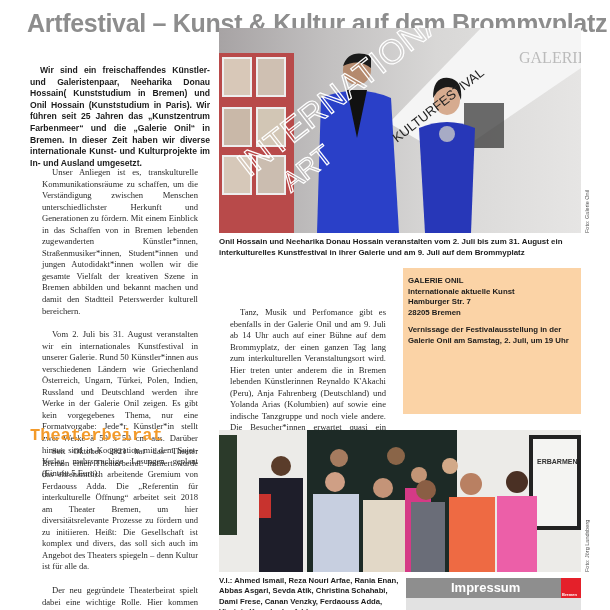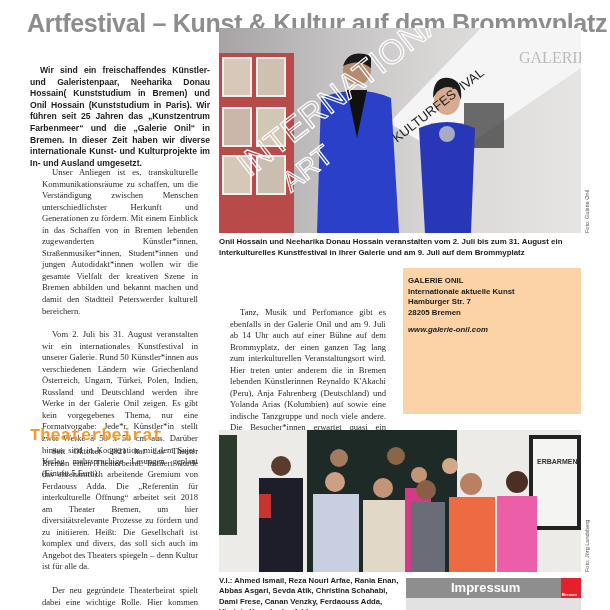--- a/index.html
+++ b/index.html
@@ -76,21 +76,21 @@
   <p class="para">Tanz, Musik und Perfomance gibt es ebenfalls in der Galerie Onil und am 9. Juli ab 14 Uhr auch auf einer Bühne auf dem Brommyplatz, der einen ganzen Tag lang zum interkulturellen Veranstaltungsort wird. Hier treten unter anderem die in Bremen lebenden Künstlerinnen Reynaldo K'Akachi (Peru), Anja Fahrenberg (Deutschland) und Yolanda Arias (Kolumbien) auf sowie eine indische Tanzgruppe und noch viele andere. Die Besucher*innen erwartet quasi ein Garten skuriler Kunstblüten, in dem sich noch verborgene Talente entdecken lassen.</p>
 </div>
 
 <div class="abs infobox">
   <p>
     <span>GALERIE ONIL</span><br>
     <span>Internationale aktuelle Kunst</span><br>
     <span>Hamburger Str. 7</span><br>
     <span>28205 Bremen</span>
   </p>
-  <p class="url">www.galerie-onil.com</p>
+  <p>Vernissage der Festivalausstellung in der Galerie Onil am Samstag, 2. Juli, um 19 Uhr</p>
 </div>
 
 <h2 class="abs section-title" style="margin:0;">Theaterbeirat</h2>
 
 <div class="abs col1b">
   <p class="para">Seit Oktober 2021 hat das Theater Bremen einen Theaterbeirat. Initiiert wurde das ehrenamtlich arbeitende Gremium von Ferdaouss Adda. Die „Referentin für interkulturelle Öffnung“ arbeitet seit 2018 am Theater Bremen, um hier diversitätsrelevante Prozesse zu fördern und zu initiieren. Heißt: Die Gesellschaft ist komplex und divers, das soll sich auch im Angebot des Theaters spiegeln – denn Kultur ist für alle da.</p>
   <p class="para">Der neu gegründete Theaterbeirat spielt dabei eine wichtige Rolle. Hier kommen marginalisierte Gruppen der Stadtgesellschaft mit den Machern des Theaters ganz direkt in den Aus-</p>
 </div>
 
 <div class="abs photo2">

